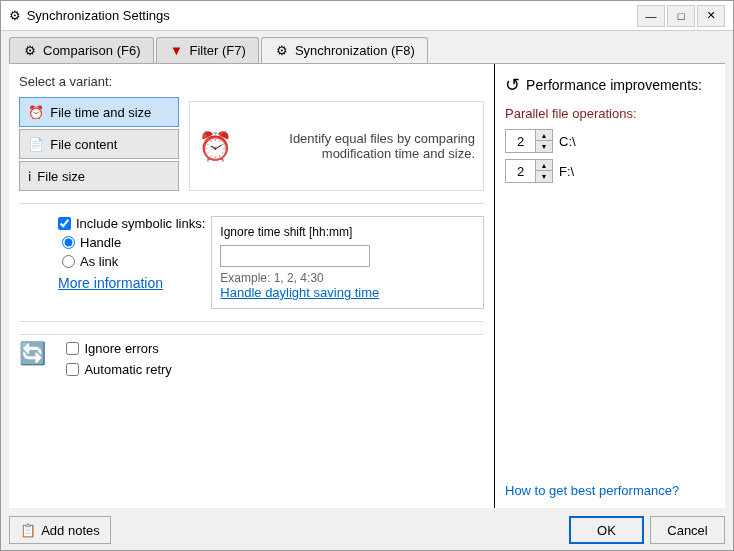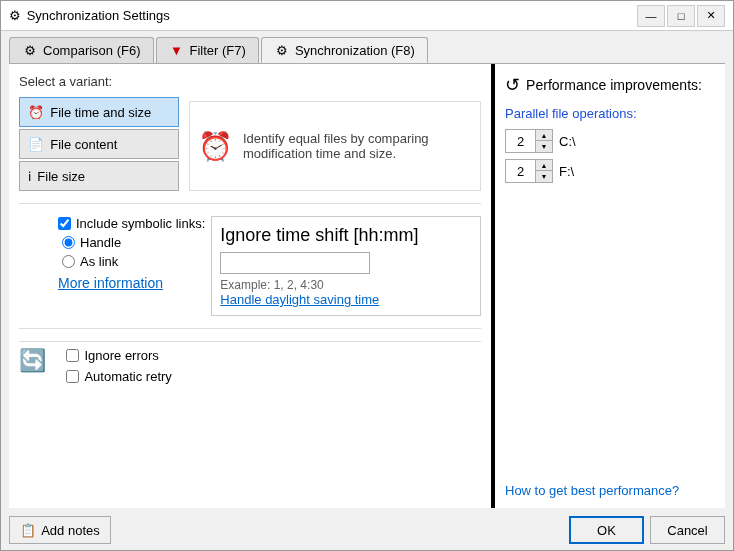--- a/index.html
+++ b/index.html
@@ -94,21 +94,21 @@
       flex: 1;
       display: flex;
       border-top: 1px solid #aaa;
       margin: 0 8px;
       background: #fff;
     }
 
     .main-panel {
       flex: 1;
       padding: 10px;
-      border-right: 4px solid #000000;
+      border-right: 1px solid #000000;
       display: flex;
       flex-direction: column;
       gap: 8px;
     }
 
     .select-variant-label {
       font-size: 13px;
       color: #333;
     }
 
@@ -144,20 +144,21 @@
       margin-left: 4px;
       margin-top: 4px;
     }
     .desc-icon {
       font-size: 28px;
       flex-shrink: 0;
     }
     .desc-text {
       font-size: 13px;
       color: #444;
+      text-align: right;
     }
 
     .section-divider {
       border: none;
       border-top: 1px solid #ddd;
       margin: 4px 0;
     }
     .symlinks-left {
       display: flex;
       flex-direction: column;
@@ -182,21 +183,21 @@
       font-size: 14px;
       margin-top: 2px;
     }
 
     .time-shift-section {
       border: 1px solid #ccc;
       padding: 8px;
       flex: 1;
     }
     .time-shift-label {
-      font-size: 18px;
+      font-size: 12px;
       margin-bottom: 6px;
     }
     .time-shift-input {
       width: 150px;
       height: 22px;
       border: 1px solid #aaa;
       padding: 2px 4px;
       font-size: 13px;
     }
     .example-text {
@@ -240,21 +241,21 @@
       font-size: 14px;
       font-weight: normal;
       margin-bottom: 10px;
     }
     .perf-icon {
       font-size: 18px;
     }
     .parallel-label {
       font-size: 13px;
       margin-bottom: 8px;
-      color: #1d4ed8;
+      color: #7f1d1d;
     }
     .parallel-row {
       display: flex;
       align-items: center;
       gap: 6px;
       margin-bottom: 6px;
     }
     .drive-label {
       font-size: 13px;
     }

